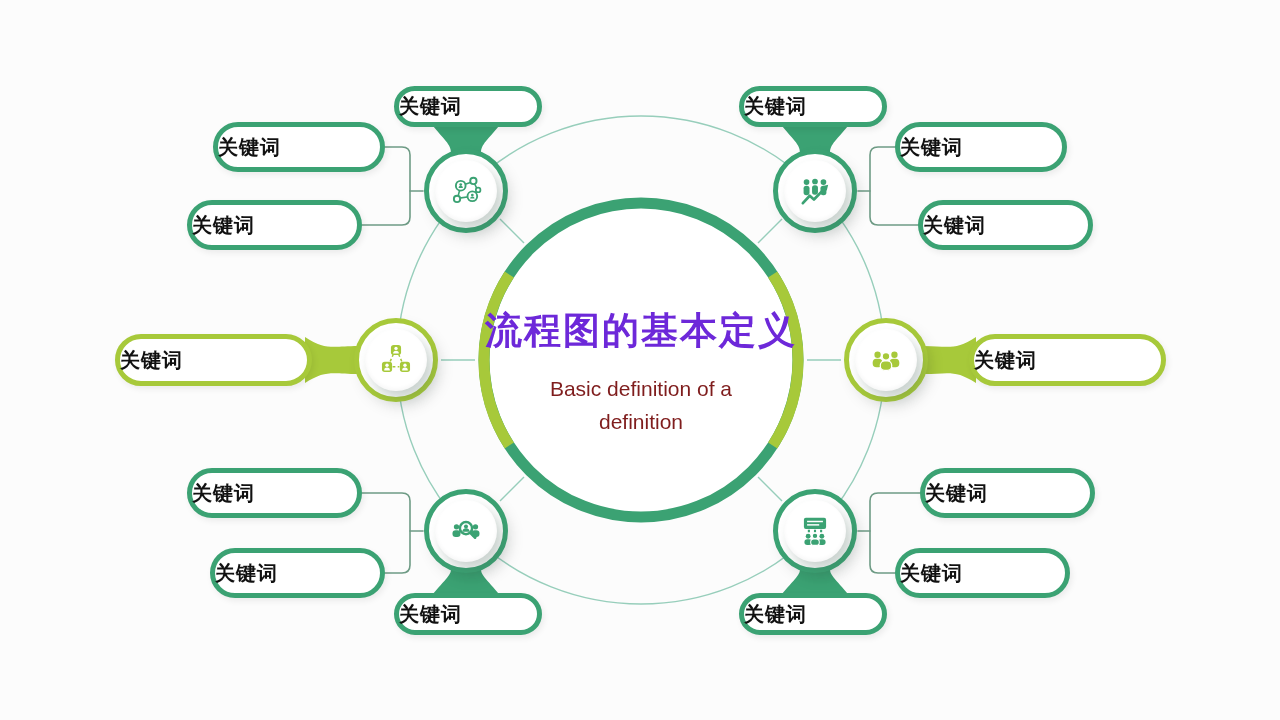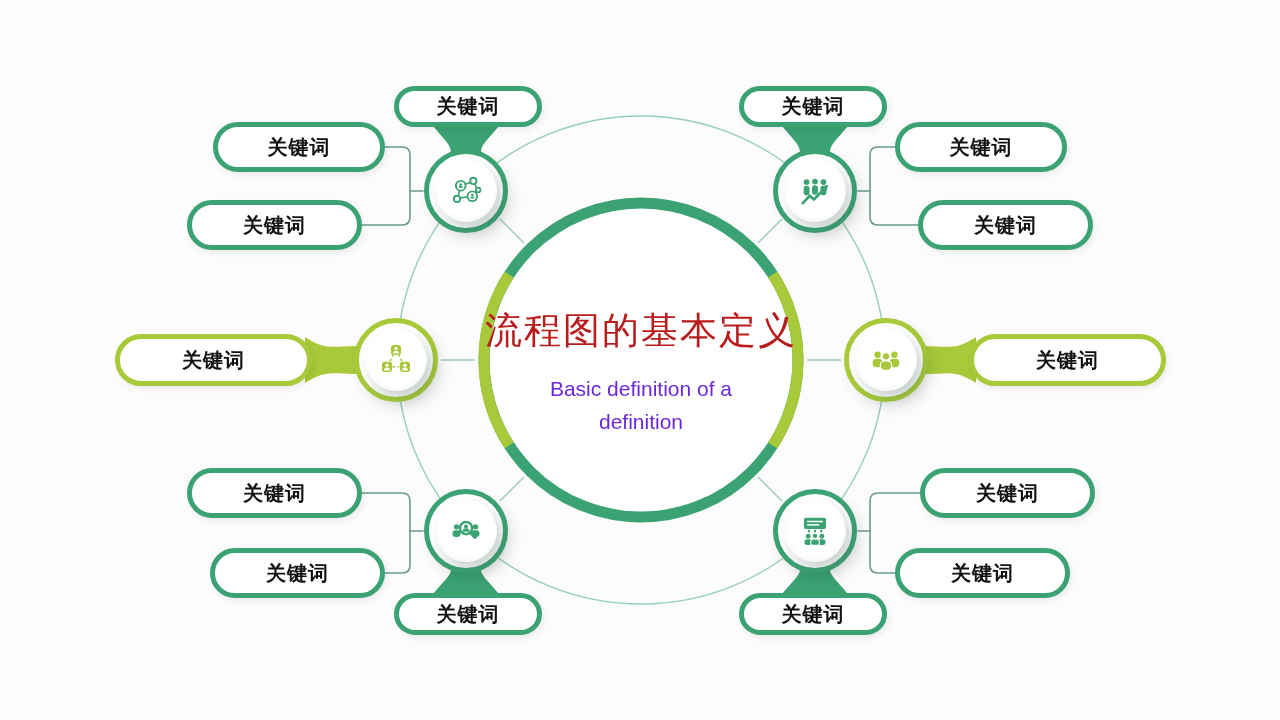--- a/index.html
+++ b/index.html
@@ -5,21 +5,21 @@
   html,body{margin:0;padding:0;background:#e8e8e8;}
   .stage{
     position:relative;width:1280px;height:720px;background:#fcfcfc;
     overflow:hidden;font-family:"Liberation Sans","DejaVu Sans",sans-serif;
   }
   .wires{position:absolute;left:0;top:0;width:1280px;height:720px;}
   
   .pill{
     position:absolute;box-sizing:border-box;background:#fff;
     border:5px solid #3BA273;border-radius:999px;
-    display:flex;align-items:center;justify-content:center;
+    display:flex;align-items:center;justify-content:flex-start;
     font-weight:bold;font-size:20px;color:#111;
     box-shadow:2px 3px 6px rgba(0,0,0,.07);
     letter-spacing:1px;
   }
   .pill.y{border-color:#A7C93A;}
   
   .node{
     position:absolute;box-sizing:border-box;width:84px;height:84px;
     border:5px solid #3BA273;border-radius:50%;background:#fff;
     display:flex;align-items:center;justify-content:center;
@@ -29,25 +29,25 @@
   .disk{
     width:62px;height:62px;border-radius:50%;background:#fff;
     display:flex;align-items:center;justify-content:center;
     box-shadow:6px 8px 13px rgba(60,95,78,.28), inset 0 -2px 4px rgba(0,0,0,.04);
   }
   
   .center-text{
     position:absolute;left:466px;top:306px;width:350px;text-align:center;
   }
   .center-title{
-    font-size:37px;font-weight:400;color:#b91c1c;letter-spacing:2px;
+    font-size:37px;font-weight:700;color:#6d28d9;letter-spacing:2px;
     white-space:nowrap;
   }
   .center-sub{
-    margin-top:16px;font-size:21px;color:#6d28d9;line-height:33px;font-weight:400;
+    margin-top:16px;font-size:21px;color:#7f1d1d;line-height:33px;font-weight:400;
   }
 </style>
 </head>
 <body>
 
 <div class="stage">
 
   <svg class="wires" viewBox="0 0 1280 720">
 
     <circle cx="641" cy="360" r="244" fill="none" stroke="#97CEBB" stroke-width="1.4"></circle>

